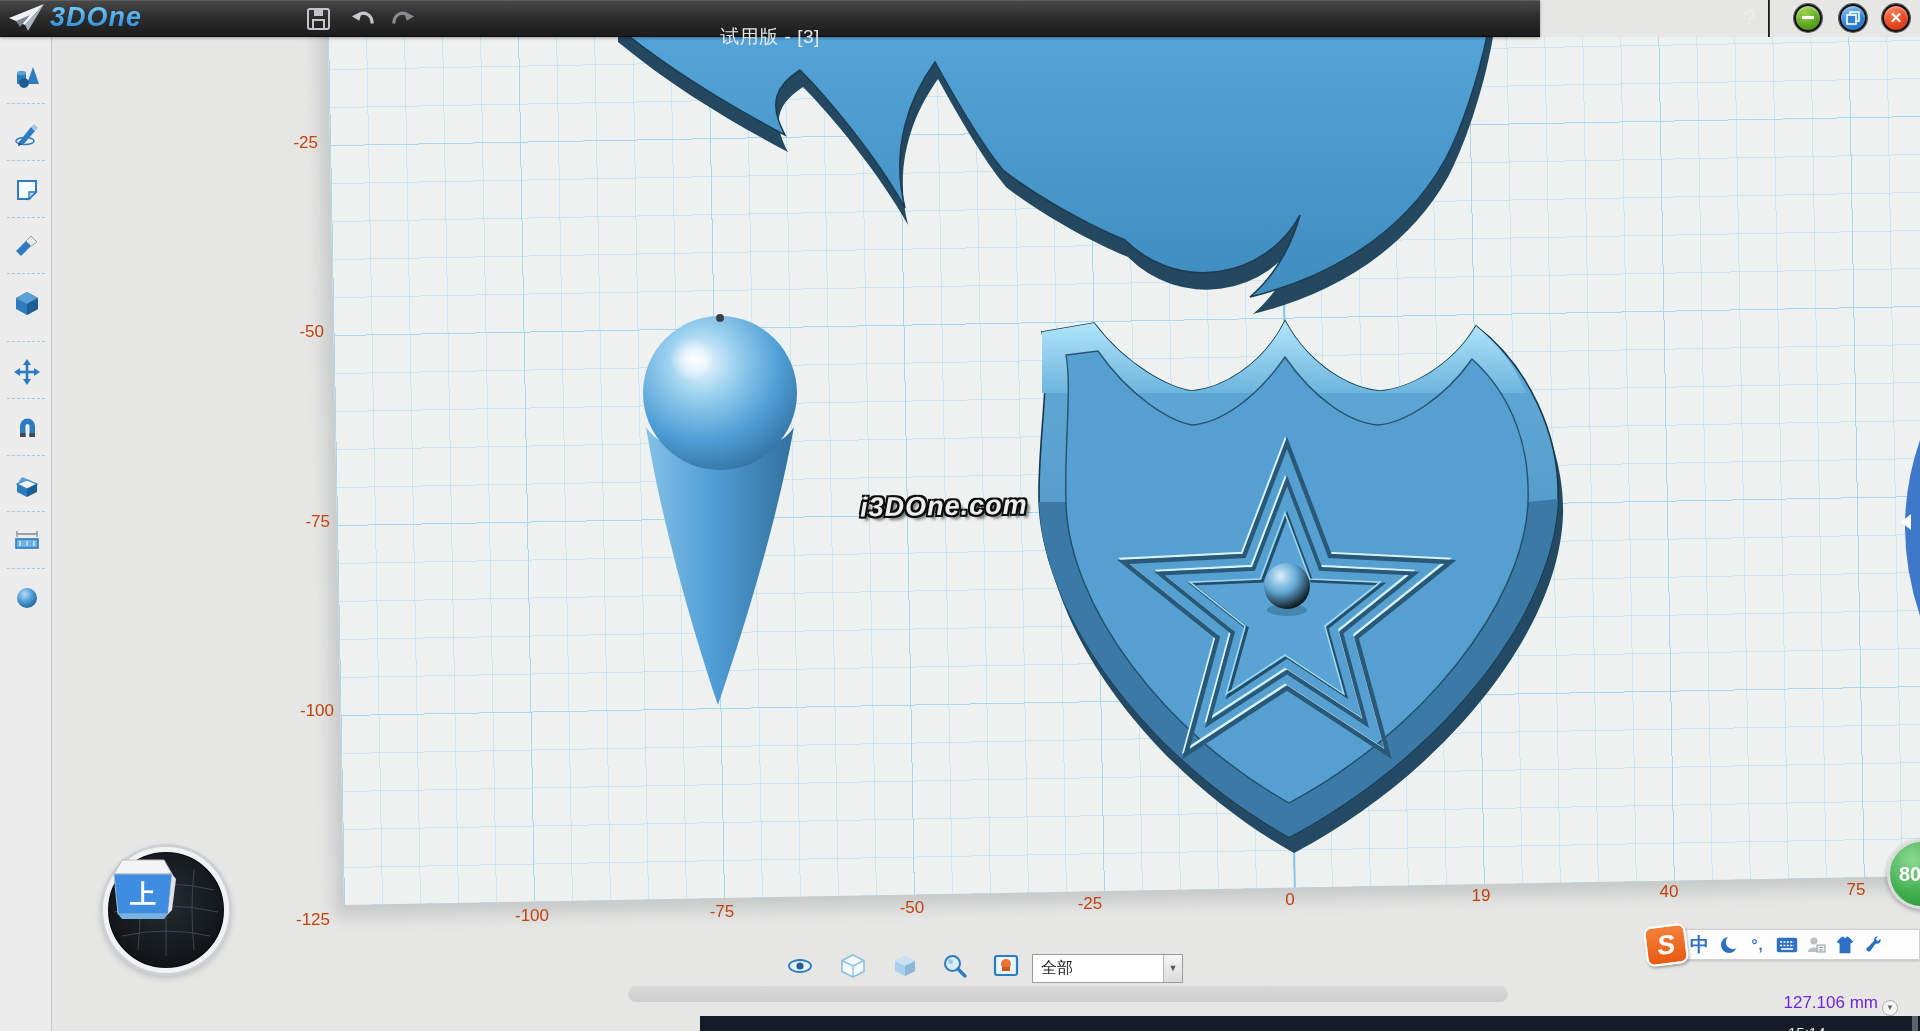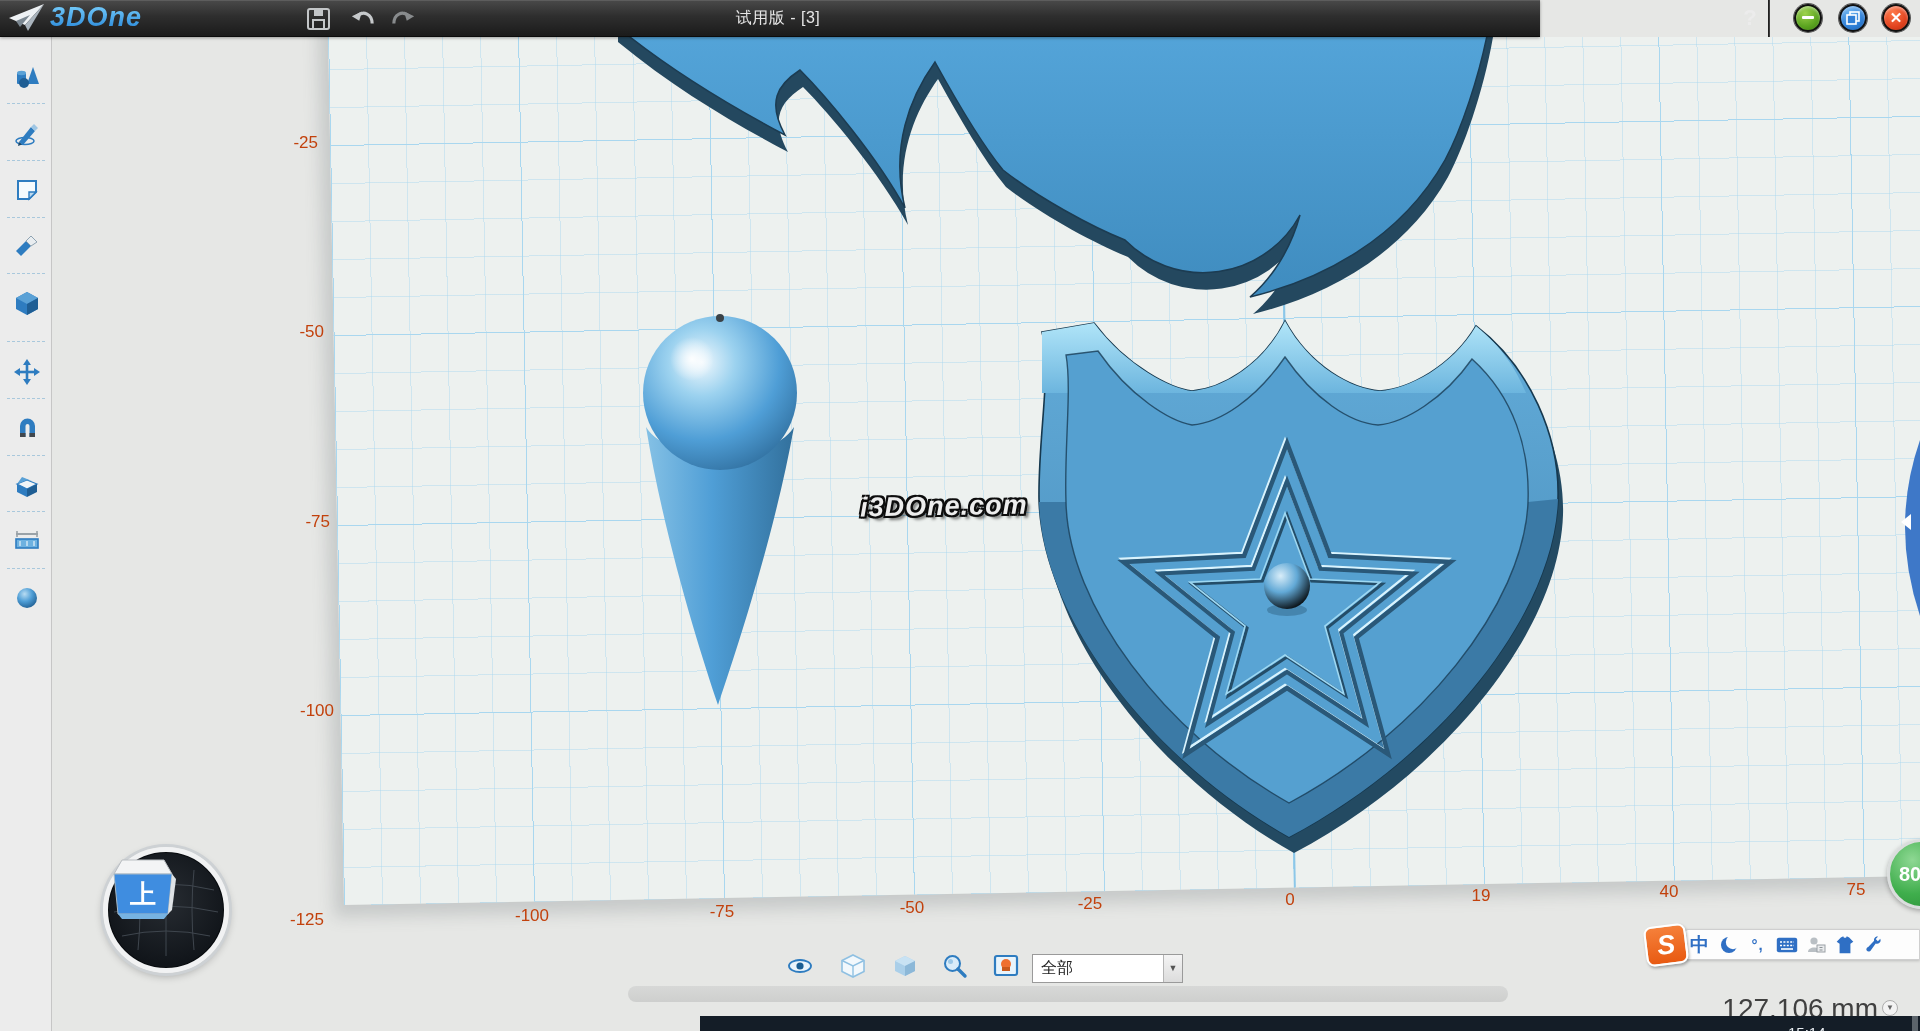--- a/index.html
+++ b/index.html
@@ -8,22 +8,22 @@
   
   .titlebar{position:absolute;left:0;top:0;width:1540px;height:37px;
     background:linear-gradient(#4a4a4a,#2e2e2e 45%,#1b1b1b);z-index:50;
     border-bottom:1px solid #0c0c0c; box-shadow:0 1px 3px rgba(0,0,0,.35);}
   .titlebar::before{content:"";position:absolute;left:0;top:0;width:100%;height:1px;background:#5d5d5d;}
   .brand{position:absolute;left:8px;top:2px;display:flex;align-items:center;gap:4px;}
   .brand-text{font-size:27px;font-weight:bold;font-style:italic;letter-spacing:1px;
     background:linear-gradient(#7fd4ff,#1f7fd4);-webkit-background-clip:text;background-clip:text;color:transparent;}
   .tb-icon{position:absolute;top:7px;width:26px;height:24px;cursor:pointer;}
   .tb-save{left:306px;} .tb-undo{left:349px;} .tb-redo{left:391px;}
-  .win-title{position:absolute;left:50%;top:8px;transform:translateX(-50%);
-    color:#e6e6e6;font-size:16px;letter-spacing:.5px;margin-left:8px;}
+  .win-title{position:absolute;left:50%;top:24px;transform:translateX(-50%);
+    color:#e6e6e6;font-size:19px;letter-spacing:.5px;}
   .help-btn{position:absolute;left:1736px;top:4px;width:28px;height:28px;color:#ececec;
     font-size:22px;font-weight:bold;text-align:center;line-height:28px;cursor:pointer;}
   .tb-sep{position:absolute;left:1768px;top:0;width:2px;height:37px;
     background:linear-gradient(to right,#121212,#4c4c4c);}
   .win-btn{position:absolute;top:4px;width:28px;height:28px;border-radius:50%;
     border:2px solid #101010;box-shadow:0 0 0 1px #555,inset 0 2px 3px rgba(255,255,255,.45);
     color:#fff;text-align:center;cursor:pointer;}
   .btn-min{left:1794px;background:radial-gradient(circle at 38% 30%,#9ed24d,#5aa31f 60%,#3f7d12);}
   .btn-max{left:1839px;background:radial-gradient(circle at 38% 30%,#6cb4f2,#2f7fd6 60%,#1c5ea8);}
   .btn-close{left:1882px;background:radial-gradient(circle at 38% 30%,#ff7a4a,#e2431f 60%,#b52d0d);}
@@ -71,21 +71,21 @@
     background:linear-gradient(#d2d3d2,#c6c7c6);opacity:.75;z-index:9;}
   .disp-tool{position:absolute;top:953px;width:26px;height:26px;z-index:12;cursor:pointer;}
   .dt-eye{left:787px;} .dt-wire{left:840px;} .dt-shade{left:892px;} .dt-zoom{left:942px;} .dt-render{left:993px;}
   .filter-box{position:absolute;left:1032px;top:954px;width:151px;height:29px;background:#fff;
     border:1px solid #9a9a9a;z-index:12;display:flex;align-items:center;cursor:pointer;}
   .filter-text{flex:1;padding-left:8px;font-size:16px;color:#222;}
   .filter-arrow{width:19px;height:27px;border-left:1px solid #b5b5b5;background:linear-gradient(#f4f4f4,#dcdcdc);
     text-align:center;line-height:27px;font-size:9px;color:#555;}
 
   
-  .measure{position:absolute;left:1640px;top:993px;width:238px;text-align:right;font-size:28px;color:#404040;z-index:12;}
+  .measure{position:absolute;left:1640px;top:993px;width:238px;text-align:right;font-size:17px;color:#6d28d9;z-index:12;}
   .measure-toggle{position:absolute;left:1882px;top:1000px;width:16px;height:16px;border-radius:50%;
     border:1px solid #adadad;background:#f3f3f3;z-index:13;text-align:center;line-height:13px;font-size:8px;color:#666;cursor:pointer;}
 
   
   .ime-bar{position:absolute;left:1684px;top:929px;width:236px;height:31px;background:#fdfdfd;
     border:1px solid #cfcfcf;border-radius:4px 0 0 4px;z-index:15;display:flex;align-items:center;
     box-shadow:0 1px 3px rgba(0,0,0,.18);}
   .ime-logo{position:absolute;left:-40px;top:-5px;width:42px;height:40px;background:linear-gradient(#f5803a,#e85a12);
     border:2px solid #fff;border-radius:8px;transform:rotate(-7deg);box-shadow:1px 2px 3px rgba(0,0,0,.3);
     color:#fff;font-weight:bold;font-style:italic;font-size:27px;text-align:center;line-height:36px;cursor:pointer;}
@@ -223,21 +223,21 @@
 </div>
 
 <div class="canvas">
   <div class="grid-plane"></div>
 
   <span class="axis-label axis-left" style="left:226px;top:96px">-25</span>
   <span class="axis-label axis-left" style="left:232px;top:285px">-50</span>
   <span class="axis-label axis-left" style="left:238px;top:475px">-75</span>
   <span class="axis-label axis-left" style="left:242px;top:664px">-100</span>
 
-  <span class="axis-label axis-bottom" style="left:255px;top:873px">-125</span>
+  <span class="axis-label axis-bottom" style="left:261px;top:873px">-125</span>
   <span class="axis-label axis-bottom" style="left:480px;top:869px">-100</span>
   <span class="axis-label axis-bottom" style="left:670px;top:865px">-75</span>
   <span class="axis-label axis-bottom" style="left:860px;top:861px">-50</span>
   <span class="axis-label axis-bottom" style="left:1038px;top:857px">-25</span>
   <span class="axis-label axis-bottom" style="left:1238px;top:853px">0</span>
   <span class="axis-label axis-bottom" style="left:1429px;top:849px">19</span>
   <span class="axis-label axis-bottom" style="left:1617px;top:845px">40</span>
   <span class="axis-label axis-bottom" style="left:1804px;top:843px">75</span>
 
   <svg class="models" width="1868" height="994" viewBox="0 0 1868 994">

